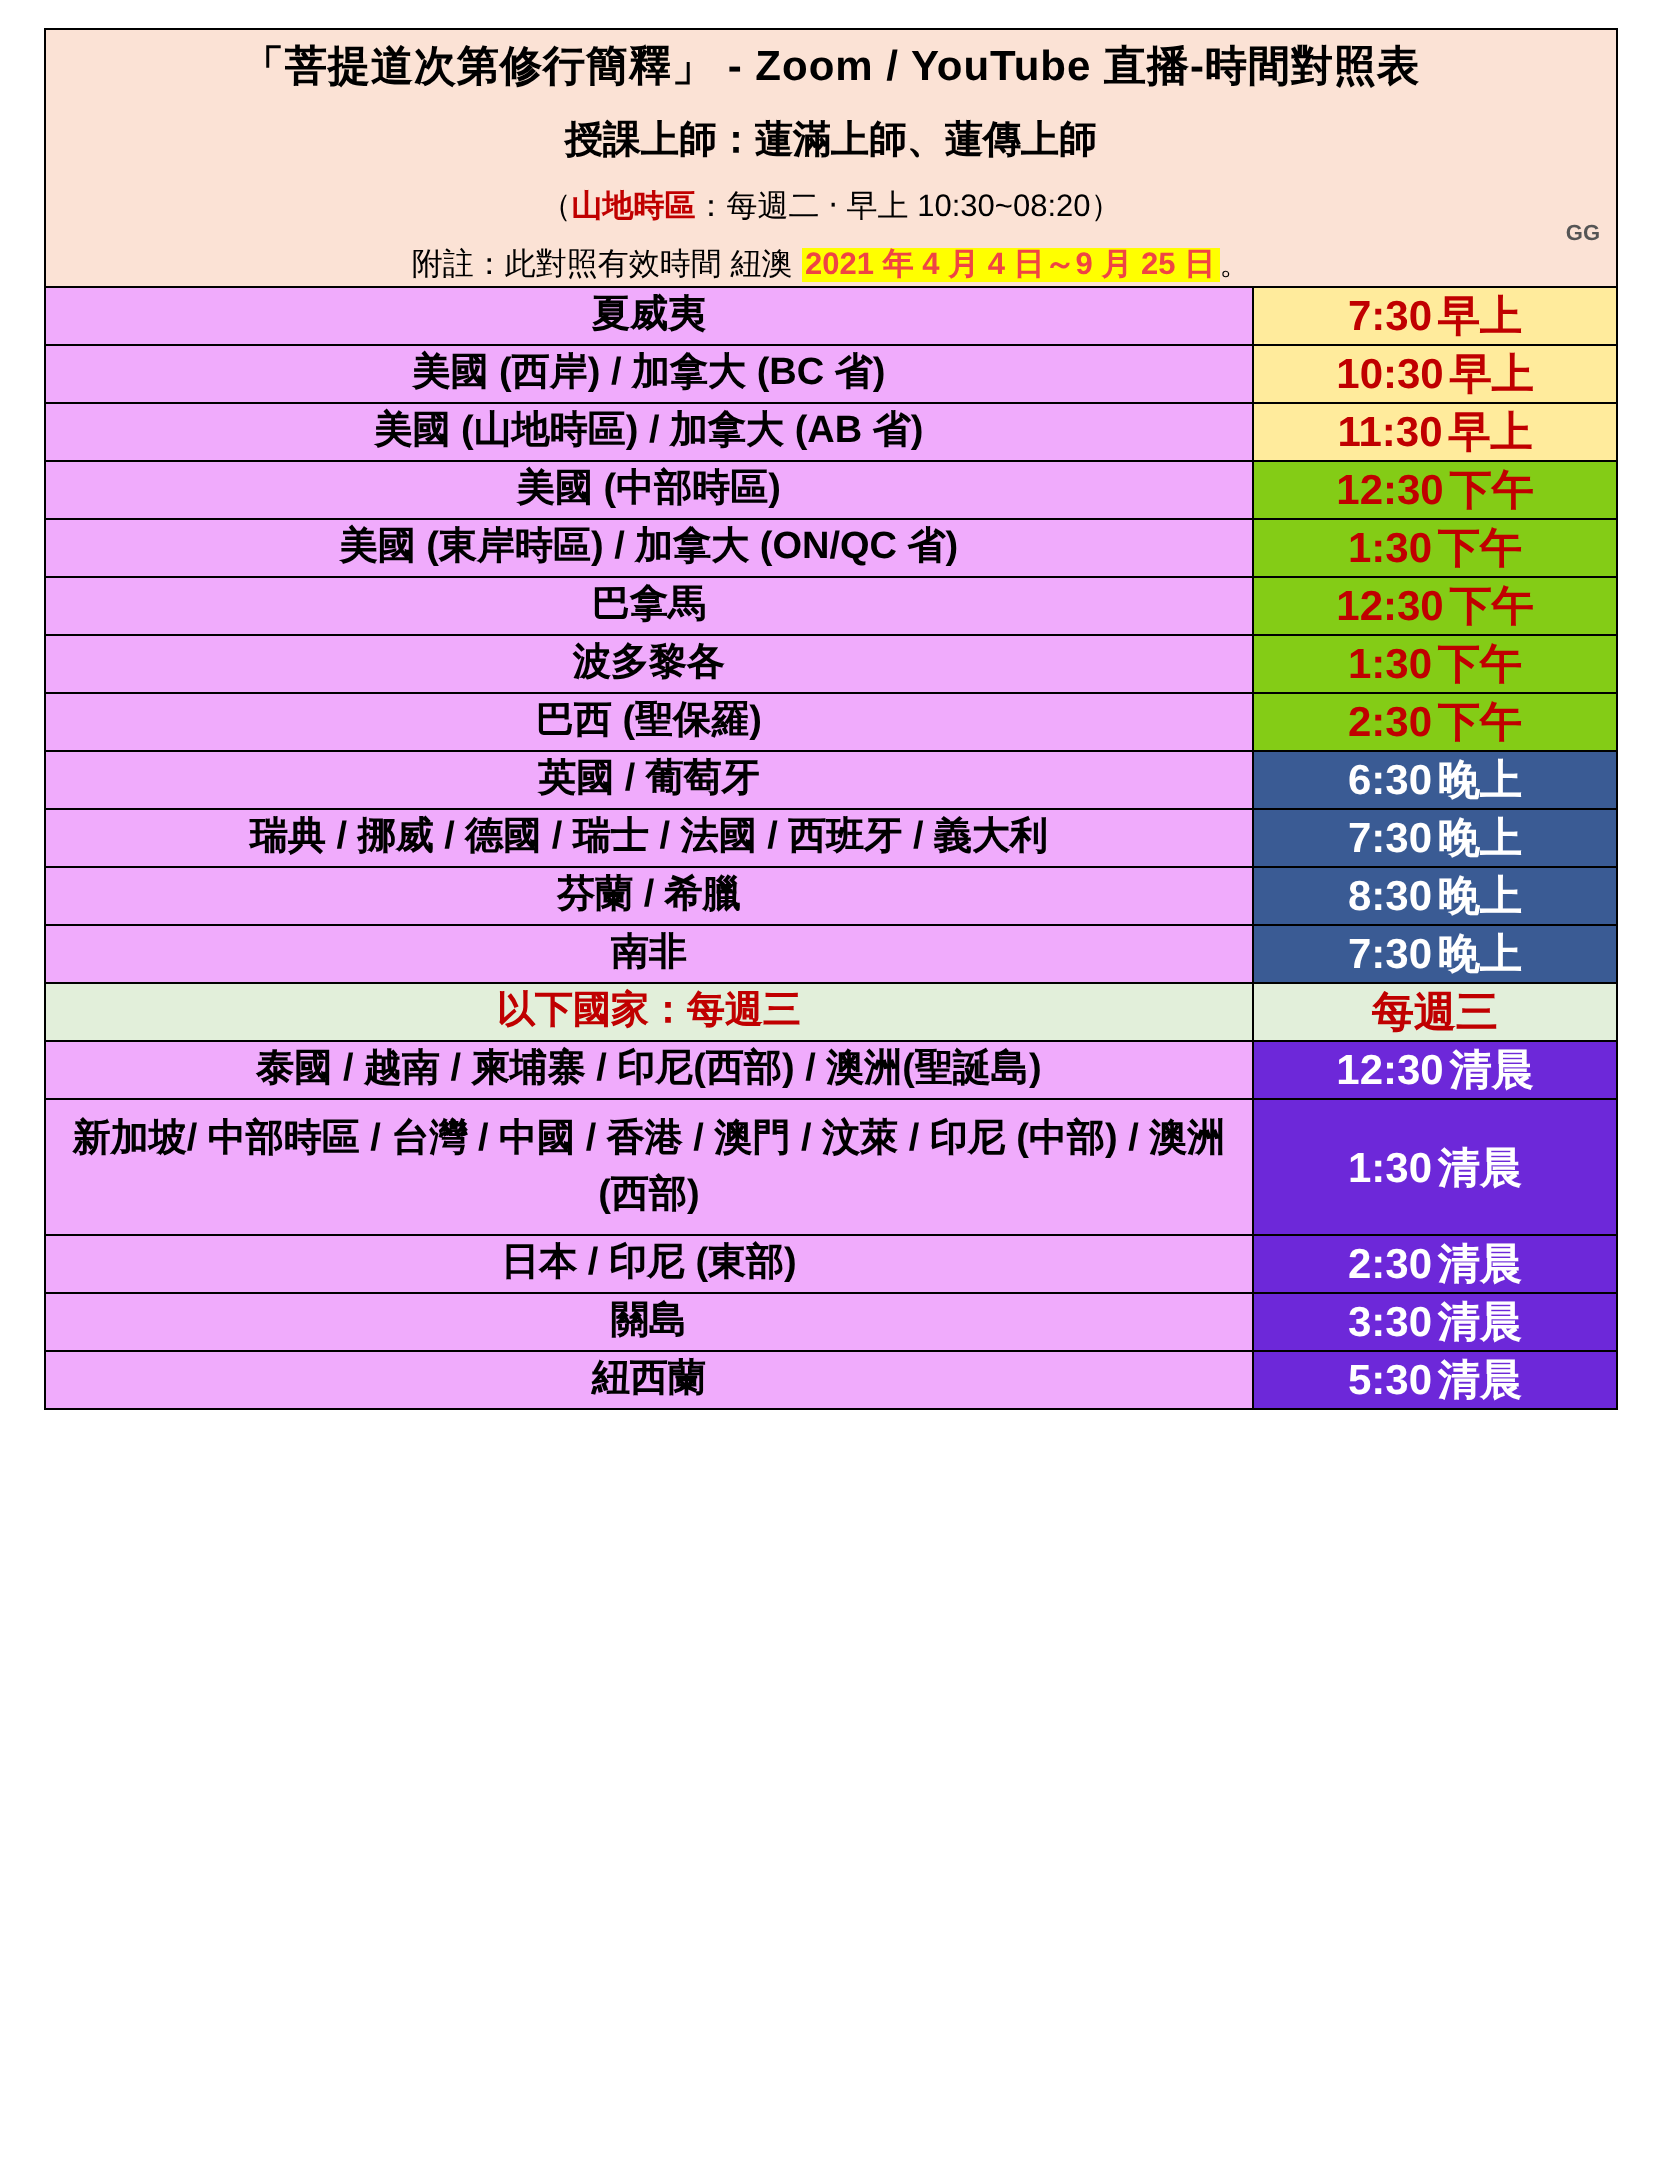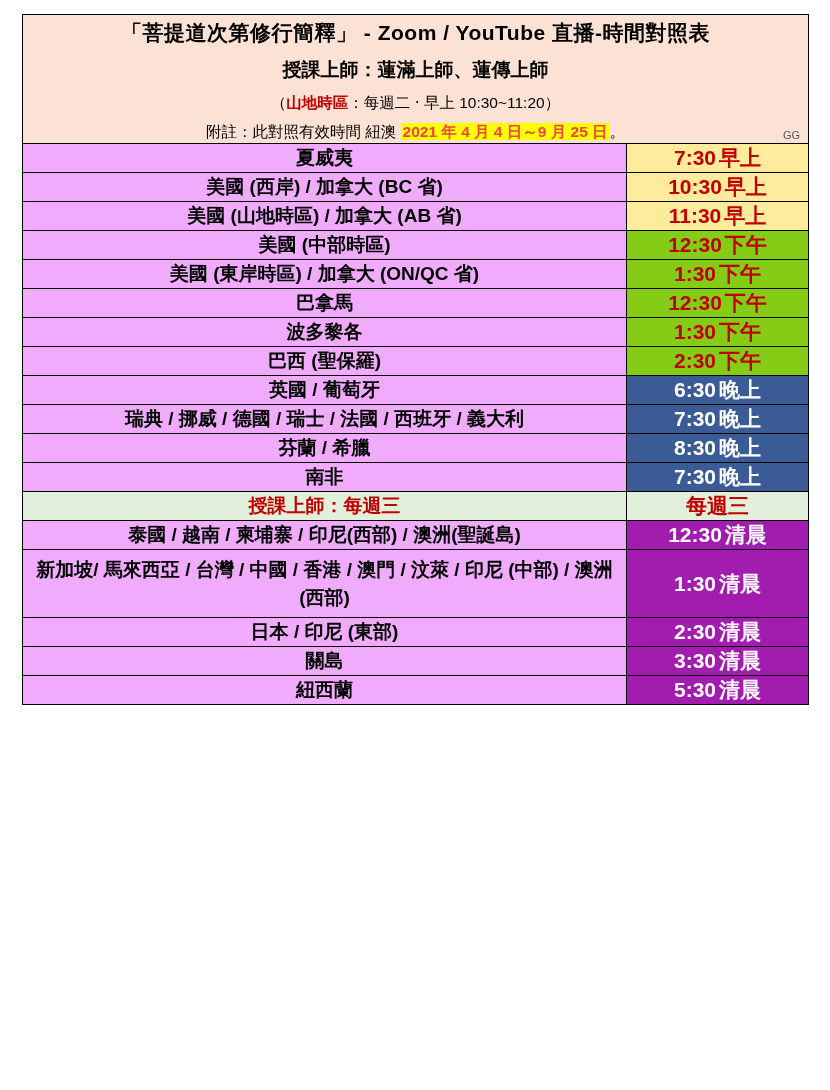--- a/index.html
+++ b/index.html
@@ -63,24 +63,24 @@
   }
   .hl-yellow {
     background: #ffff00;
     color: #ef4444;
     font-weight: bold;
     padding: 0 2px;
   }
   .gg {
     position: absolute;
     right: 8px;
-    bottom: 2px;
+    bottom: 20px;
     font-size: 11px;
     color: #555;
-    font-weight: normal;
+    font-weight: bold;
   }
 
   
   .region {
     width: 604px;
     background: #f0abfc;
     text-align: center;
     font-size: 19px;
     font-weight: bold;
     padding: 9px 8px;
@@ -95,21 +95,21 @@
     font-size: 21px;
     font-weight: bold;
     padding: 9px 4px;
   }
   .time .suffix { margin-left: 3px; }
 
   
   .c-yellow { background: #ffeb9c; color: #c00000; }
   .c-orange { background: #84cc16; color: #c00000; }
   .c-navy   { background: #3a5b94; color: #ffffff; }
-  .c-blue   { background: #a21caf; color: #ffffff; }
+  .c-blue   { background: #6d28d9; color: #ffffff; }
   .c-green  { background: #e2efda; color: #c00000; }
 
   .region.divider {
     background: #e2efda;
     color: #c00000;
     font-weight: bold;
   }
 </style>
 </head>
 <body>
@@ -119,21 +119,21 @@
     <colgroup>
       <col style="width:604px">
       <col style="width:182px">
     </colgroup>
     <tbody>
       <tr>
         <td class="header-cell" colspan="2">
           <div class="h-line1">「菩提道次第修行簡釋」 - Zoom / YouTube 直播-時間對照表</div>
           <div class="h-line2">授課上師：蓮滿上師、蓮傳上師</div>
           <div class="h-line3">
-            <span>（</span><span class="red">山地時區</span><span>：每週二 ‧ 早上 10:30~11:20）</span>
+            <span>（</span><span class="red">山地時區</span><span>：每週二 ‧ 早上 10:30~08:20）</span>
           </div>
           <div class="h-line4">
             <span>附註：此對照有效時間 紐澳 </span><span class="hl-yellow">2021 年 4 月 4 日～9 月 25 日</span><span>。</span>
           </div>
           <div class="gg">GG</div>
         </td>
       </tr>
     <tr>
           <td class="region">夏威夷</td>
           <td class="time c-yellow"><span>7:30</span><span class="suffix">早上</span></td>
@@ -176,29 +176,29 @@
         </tr>
         <tr>
           <td class="region">芬蘭 / 希臘</td>
           <td class="time c-navy"><span>8:30</span><span class="suffix">晚上</span></td>
         </tr>
         <tr>
           <td class="region">南非</td>
           <td class="time c-navy"><span>7:30</span><span class="suffix">晚上</span></td>
         </tr>
         <tr>
-          <td class="region divider">授課上師：每週三</td>
+          <td class="region divider">以下國家：每週三</td>
           <td class="time c-green"><span>每週三</span></td>
         </tr>
         <tr>
           <td class="region">泰國 / 越南 / 柬埔寨 / 印尼(西部) / 澳洲(聖誕島)</td>
           <td class="time c-blue"><span>12:30</span><span class="suffix">清晨</span></td>
         </tr>
         <tr>
-          <td class="region two-line">新加坡/ 馬來西亞 / 台灣 / 中國 / 香港 / 澳門 / 汶萊 / 印尼 (中部) / 澳洲 (西部)</td>
+          <td class="region two-line">新加坡/ 中部時區 / 台灣 / 中國 / 香港 / 澳門 / 汶萊 / 印尼 (中部) / 澳洲 (西部)</td>
           <td class="time c-blue"><span>1:30</span><span class="suffix">清晨</span></td>
         </tr>
         <tr>
           <td class="region">日本 / 印尼 (東部)</td>
           <td class="time c-blue"><span>2:30</span><span class="suffix">清晨</span></td>
         </tr>
         <tr>
           <td class="region">關島</td>
           <td class="time c-blue"><span>3:30</span><span class="suffix">清晨</span></td>
         </tr>

